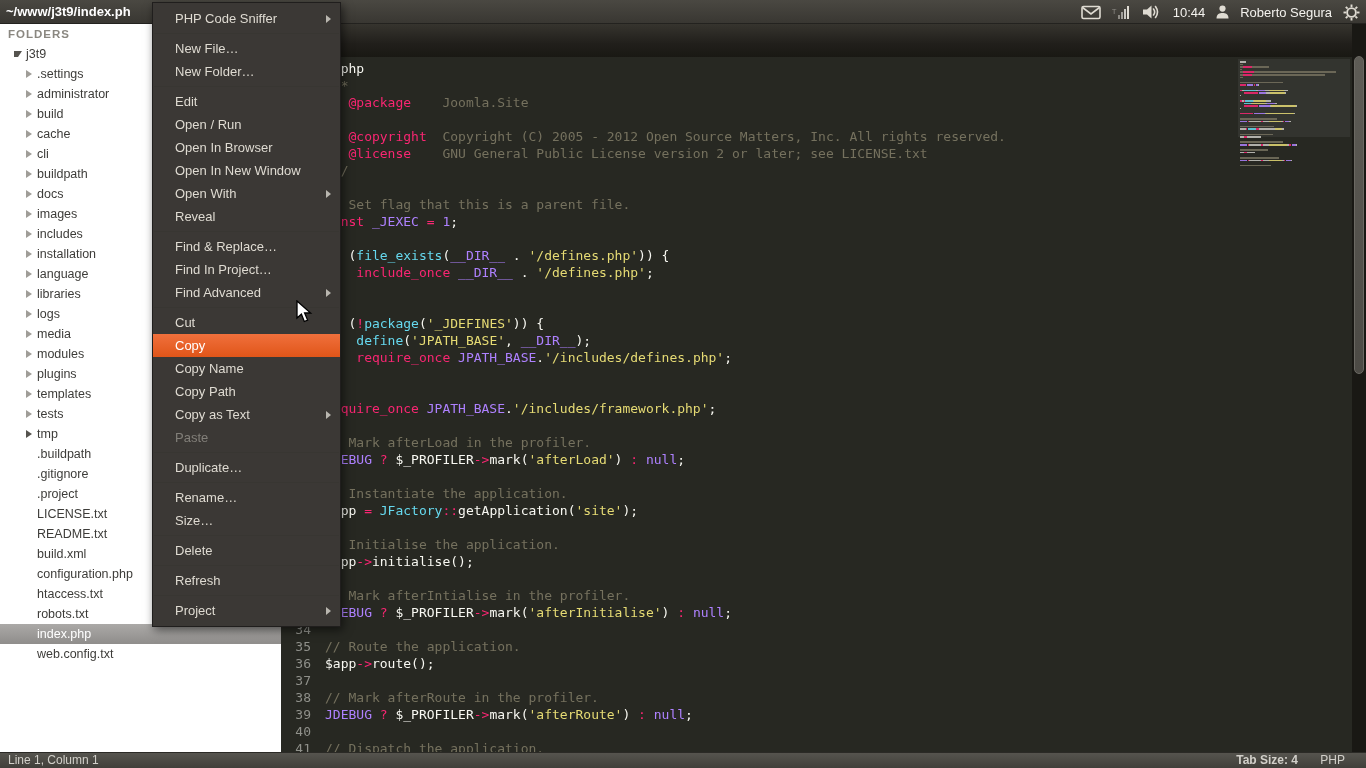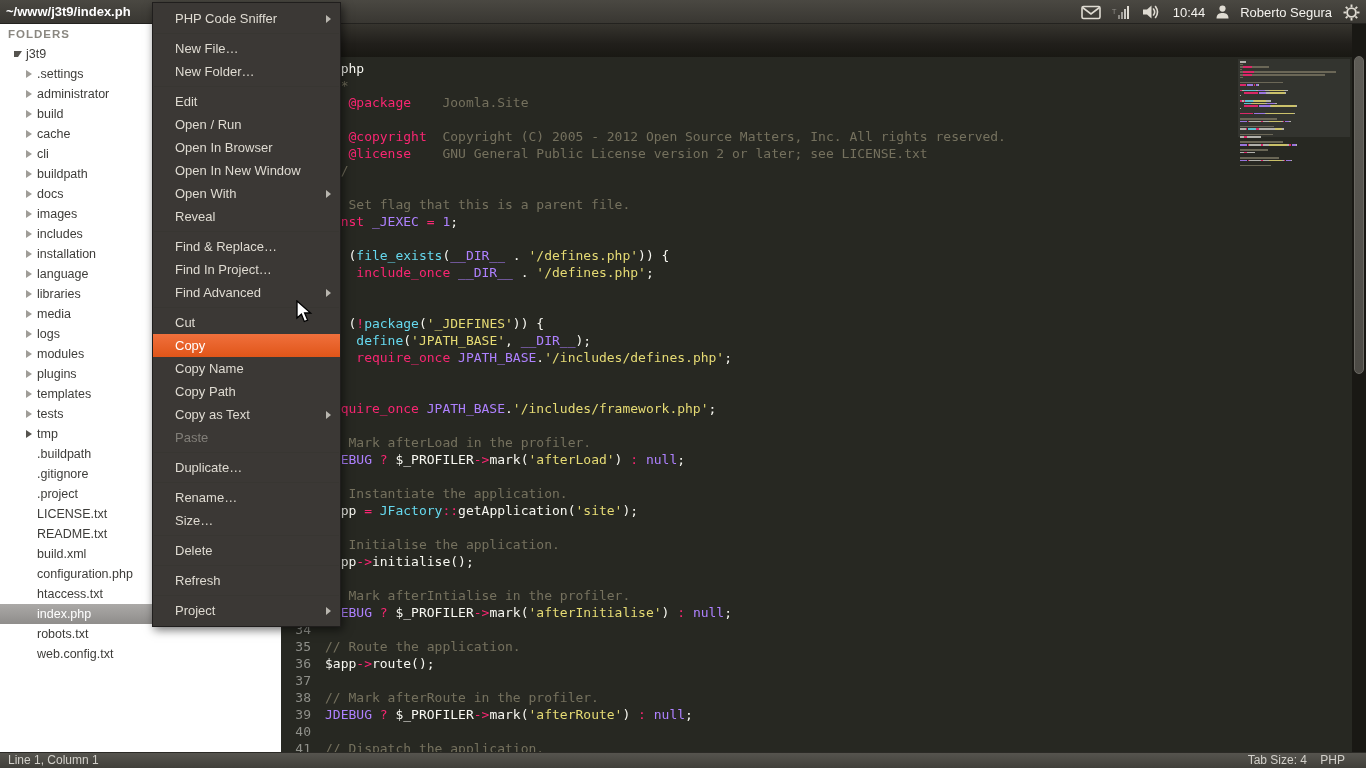--- a/index.html
+++ b/index.html
@@ -48,21 +48,21 @@
   .mm-tok { display:inline-block; height:1.6px; opacity:.85; }
   
   #scrollbar { position:absolute; right:0; top:0; width:14px; height:728px; background:#191814; }
   #scroll-thumb { position:absolute; left:2px; top:32px; width:10px; height:318px; border-radius:6px;
                   background:linear-gradient(#5e5c56,#4c4a45); border:1px solid #6b6963; }
   
   #statusbar { position:absolute; left:0; bottom:0; width:1366px; height:16px;
                background:linear-gradient(#56544e,#403f3a); border-top:1px solid #2b2a26;
                font-size:12px; color:#d2d0ca; line-height:15px; z-index:30; }
   #status-pos { position:absolute; left:8px; }
-  #status-tabsize { position:absolute; right:59px; }
+  #status-tabsize { position:absolute; right:68px;font-weight:bold; }
   #status-syntax { position:absolute; right:21px; }
   
   #context-menu { position:absolute; left:152px; top:2px; width:189px; z-index:50;
                   background:#3b3835; border:1px solid rgba(0,0,0,.45);
                   box-shadow:2px 3px 9px rgba(0,0,0,.55); padding:4px 0; }
   .menu-item { position:relative; height:23px; line-height:23px; padding-left:22px;
                font-size:13px; color:#dfdbd2; white-space:nowrap; }
   .menu-item.disabled { color:#827f79; }
   .menu-item.highlighted { background:linear-gradient(#f0703c,#e05519); color:#ffffff; }
   .menu-sep { height:1px; margin:3px 1px; background:#2e2c28; border-bottom:1px solid rgba(255,255,255,.05); }
@@ -189,26 +189,26 @@
         <span>language</span>
       </div>
       <div class="tree-row">
         <span class="indent" style="width: 26px;"></span>
         <span class="arr right"></span>
         <span>libraries</span>
       </div>
       <div class="tree-row">
         <span class="indent" style="width: 26px;"></span>
         <span class="arr right"></span>
+        <span>logs</span>
+      </div>
+      <div class="tree-row">
+        <span class="indent" style="width: 26px;"></span>
+        <span class="arr right"></span>
         <span>media</span>
-      </div>
-      <div class="tree-row">
-        <span class="indent" style="width: 26px;"></span>
-        <span class="arr right"></span>
-        <span>logs</span>
       </div>
       <div class="tree-row">
         <span class="indent" style="width: 26px;"></span>
         <span class="arr right"></span>
         <span>modules</span>
       </div>
       <div class="tree-row">
         <span class="indent" style="width: 26px;"></span>
         <span class="arr right"></span>
         <span>plugins</span>
@@ -261,29 +261,29 @@
       <div class="tree-row">
         <span class="indent" style="width: 26px;"></span>
         <span class="arr none"></span>
         <span>configuration.php</span>
       </div>
       <div class="tree-row">
         <span class="indent" style="width: 26px;"></span>
         <span class="arr none"></span>
         <span>htaccess.txt</span>
       </div>
+      <div class="tree-row">
+        <span class="indent" style="width: 26px;"></span>
+        <span class="arr none"></span>
+        <span>robots.txt</span>
+      </div>
       <div class="tree-row selected">
         <span class="indent" style="width: 26px;"></span>
         <span class="arr none"></span>
         <span>index.php</span>
-      </div>
-      <div class="tree-row">
-        <span class="indent" style="width: 26px;"></span>
-        <span class="arr none"></span>
-        <span>robots.txt</span>
       </div>
       <div class="tree-row">
         <span class="indent" style="width: 26px;"></span>
         <span class="arr none"></span>
         <span>web.config.txt</span>
       </div>
     </div>
 </div>
 
 <div id="editor">

